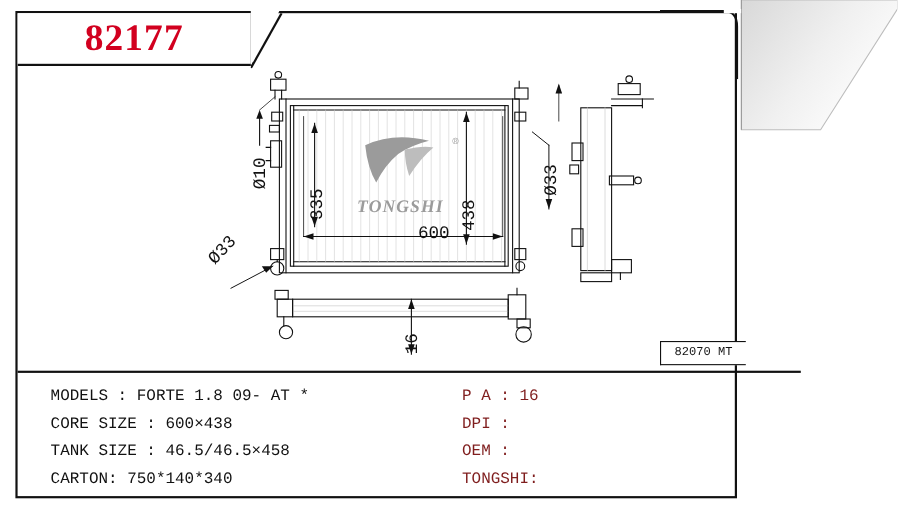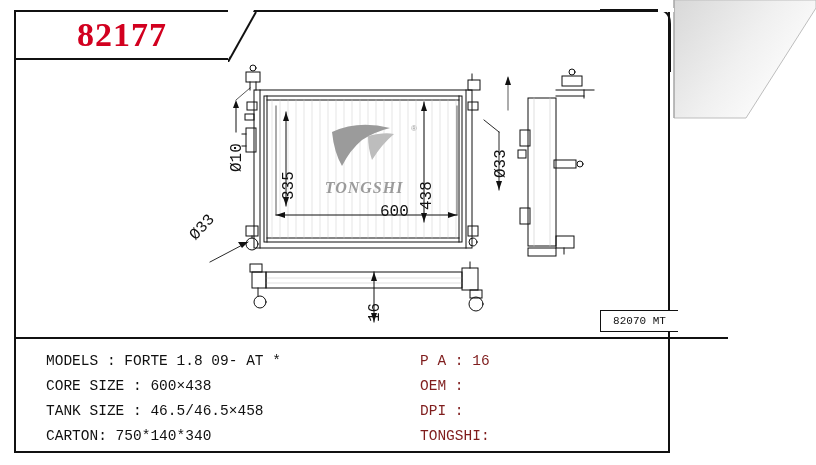--- a/index.html
+++ b/index.html
@@ -361,19 +361,19 @@
 
   <div class="info-box">
     <div class="info-left">
       <div class="info-line">MODELS : FORTE 1.8 09- AT *</div>
       <div class="info-line">CORE SIZE : 600×438</div>
       <div class="info-line">TANK SIZE : 46.5/46.5×458</div>
       <div class="info-line">CARTON: 750*140*340</div>
     </div>
     <div class="info-right">
       <div class="info-line">P A : 16</div>
+      <div class="info-line">DPI :</div>
       <div class="info-line">OEM :</div>
-      <div class="info-line">DPI :</div>
       <div class="info-line">TONGSHI:</div>
     </div>
   </div>
 
 </div>
 
 </body></html>

